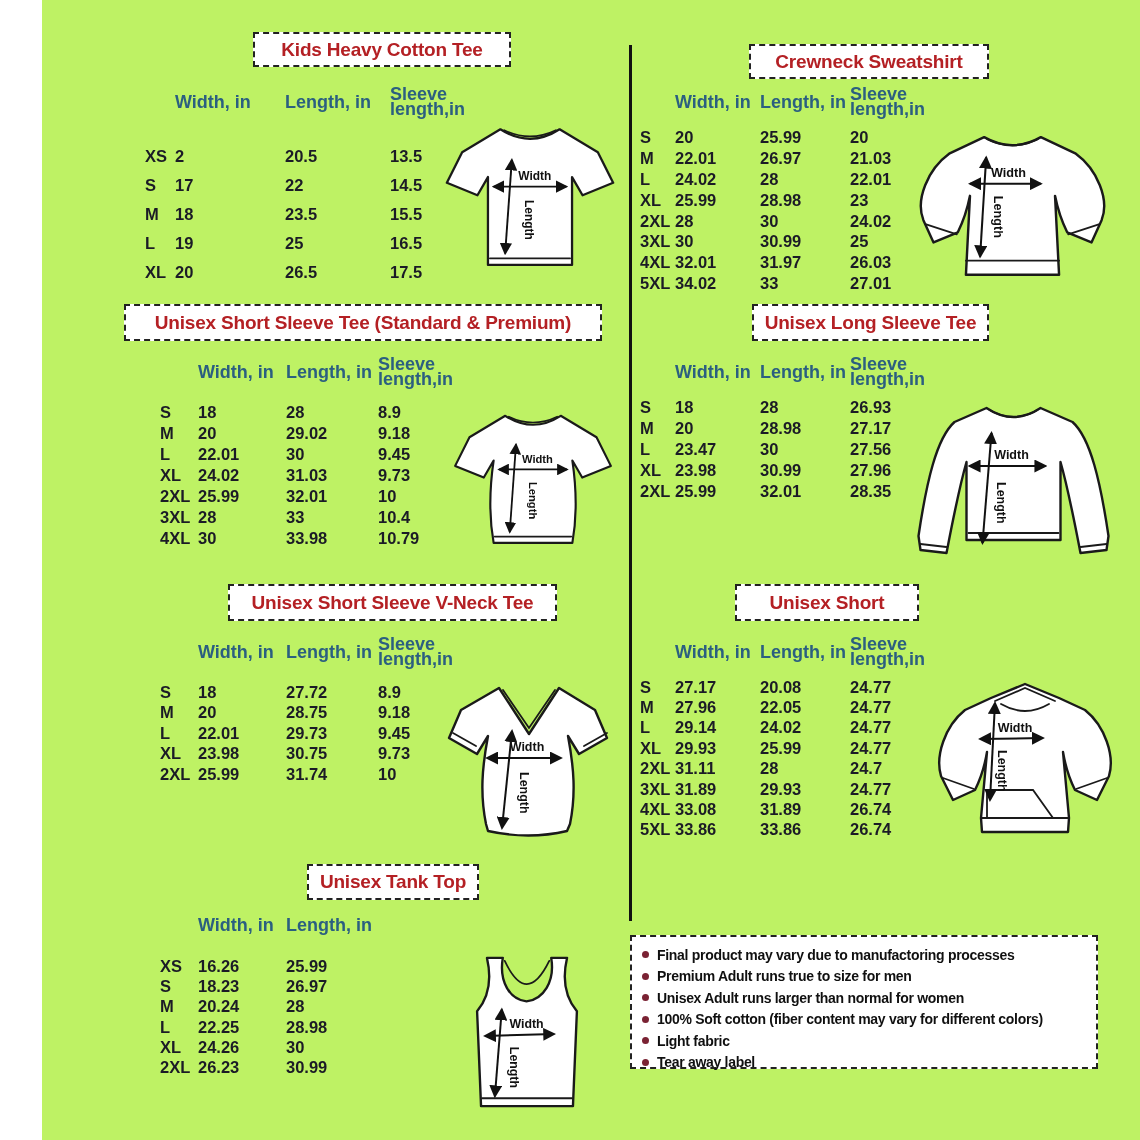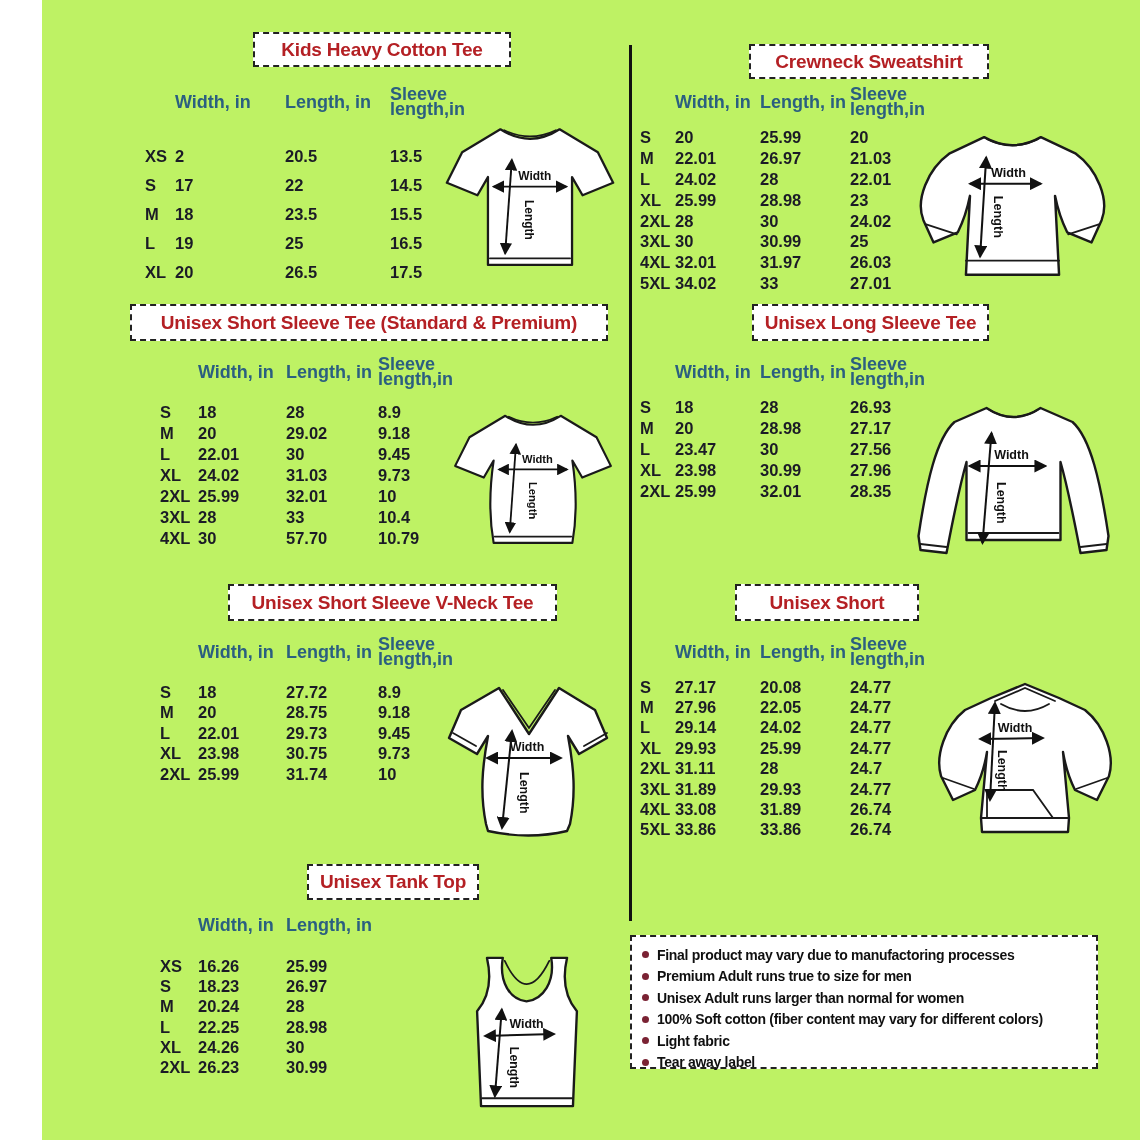--- a/index.html
+++ b/index.html
@@ -185,21 +185,21 @@
     <path class="detail" d="M75,12 Q100,24 125,12"></path>
     <path class="detail" d="M54,132 L146,132"></path>
     <path class="detail" d="M14,96 L45,106"></path>
     <path class="detail" d="M186,96 L155,106"></path>
     <line class="arrow" x1="74" y1="30" x2="68" y2="128" marker-start="url(#ah)" marker-end="url(#ah)"></line>
     <line class="arrow" x1="58" y1="56" x2="128" y2="56" marker-start="url(#ah)" marker-end="url(#ah)"></line>
     <text x="96" y="49" text-anchor="middle">Width</text>
     <text x="82" y="68" transform="rotate(90 82 68)">Length</text>
   </svg>
 
-  <div class="title-box" style="left:88px;top:304px;width:474px;height:33px;">Unisex Short Sleeve Tee (Standard &amp; Premium)</div>
+  <div class="title-box" style="left:82px;top:304px;width:474px;height:33px;">Unisex Short Sleeve Tee (Standard &amp; Premium)</div>
   <div class="tbl" style="left:118px;top:352px;--cols:38px 88px 92px 80px;--rh:21px;">
     <div class="thead" style="height:40px;">
       <span class="th"></span>
       <span class="th">Width, in</span>
       <span class="th">Length, in</span>
       <span class="th">
           <span class="sub">Sleeve</span>
           <span class="sub">length,in</span>
         </span>
     </div>
@@ -243,21 +243,21 @@
         <div class="tr">
           <span class="td">3XL</span>
           <span class="td">28</span>
           <span class="td">33</span>
           <span class="td">10.4</span>
         </div>
 
         <div class="tr">
           <span class="td">4XL</span>
           <span class="td">30</span>
-          <span class="td">57.70</span>
+          <span class="td">33.98</span>
           <span class="td">10.79</span>
         </div>
       </div>
   </div>
   <svg class="garment" style="left:406px;top:396px;" width="170" height="172" viewBox="0 0 190 180">
     <path class="outline" d="M64,16 L24,40 L8,72 L40,85 L51,66 C46,100 46,130 51,158 L139,158 C144,130 144,100 139,66 L150,85 L182,72 L166,40 L126,16 Q95,36 64,16 Z"></path>
     <path class="detail" d="M68,17 Q95,30 122,17"></path>
     <path class="detail" d="M52,151 L138,151"></path>
     <line class="arrow" x1="76" y1="48" x2="69" y2="146" marker-start="url(#ah)" marker-end="url(#ah)"></line>
     <line class="arrow" x1="57" y1="76" x2="133" y2="76" marker-start="url(#ah)" marker-end="url(#ah)"></line>

